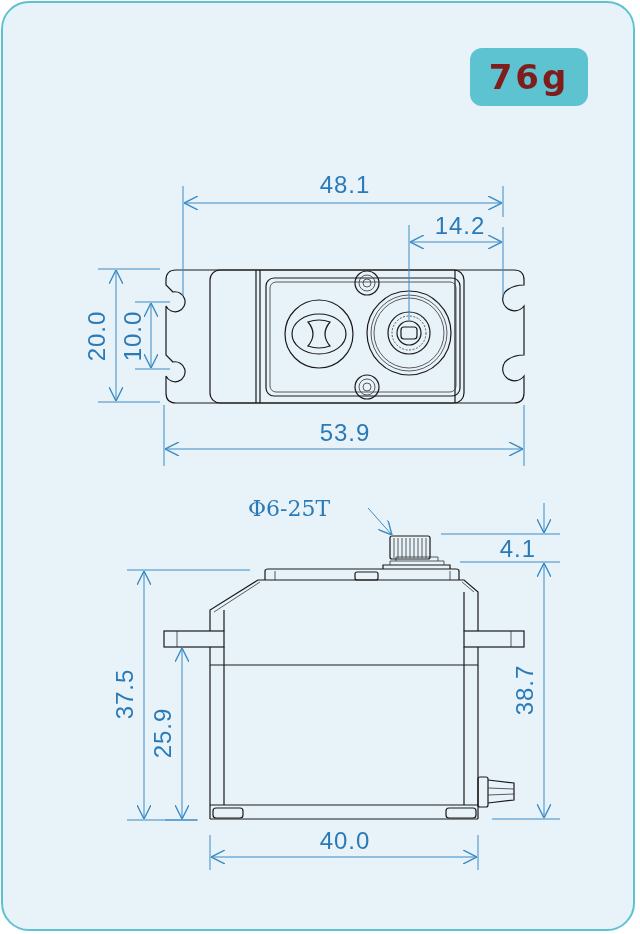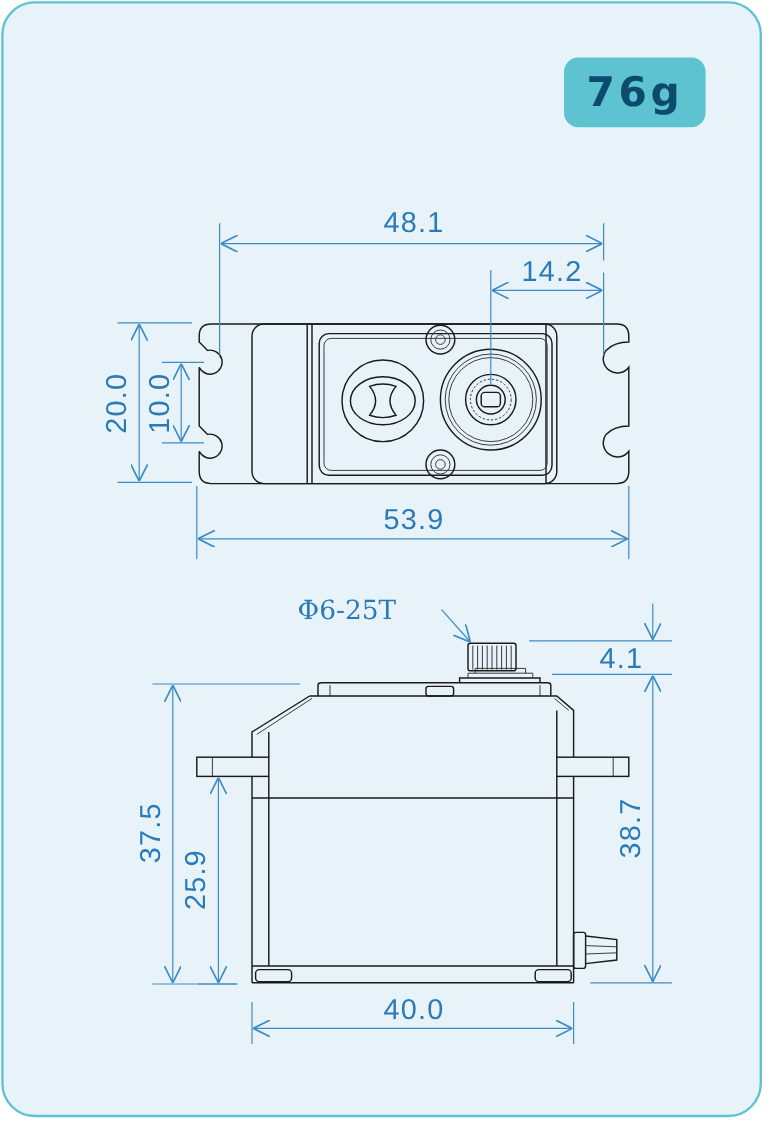--- a/index.html
+++ b/index.html
@@ -4,21 +4,21 @@
 <style>
   html, body { margin: 0; padding: 0; background: #ffffff; }
   body { width: 640px; height: 934px; position: relative; overflow: hidden; font-family: "Liberation Sans", sans-serif; }
   .card {
     position: absolute; left: 1px; top: 1px; width: 634px; height: 930px;
     border: 2px solid #5ec3d0; border-radius: 28px; background: #e8f3f9;
     box-sizing: border-box;
   }
   .badge {
     position: absolute; left: 470px; top: 48px; width: 118px; height: 58px;
-    background: #5ec3d0; border-radius: 12px; color: #0c4a6e;
+    background: #5ec3d0; border-radius: 12px; color: #7f1d1d;
     font-family: "DejaVu Sans", sans-serif; font-weight: bold; font-size: 34px;
     display: flex; align-items: center; justify-content: center; letter-spacing: 3px;
   }
   svg.drawing { position: absolute; left: 0; top: 0; }
   .dimtext { font-family: "Liberation Sans", sans-serif; font-size: 24px; fill: #2a7ab8; letter-spacing: 1px; }
   .dimserif { font-family: "DejaVu Serif", serif; font-size: 22px; fill: #2a7ab8; }
   .dim { stroke: #3c8bc4; stroke-width: 1; fill: none; }
   .ln { stroke: #1a1a1a; stroke-width: 1.2; fill: none; }
   .lnt { stroke: #333; stroke-width: 0.8; fill: none; }
 </style>

